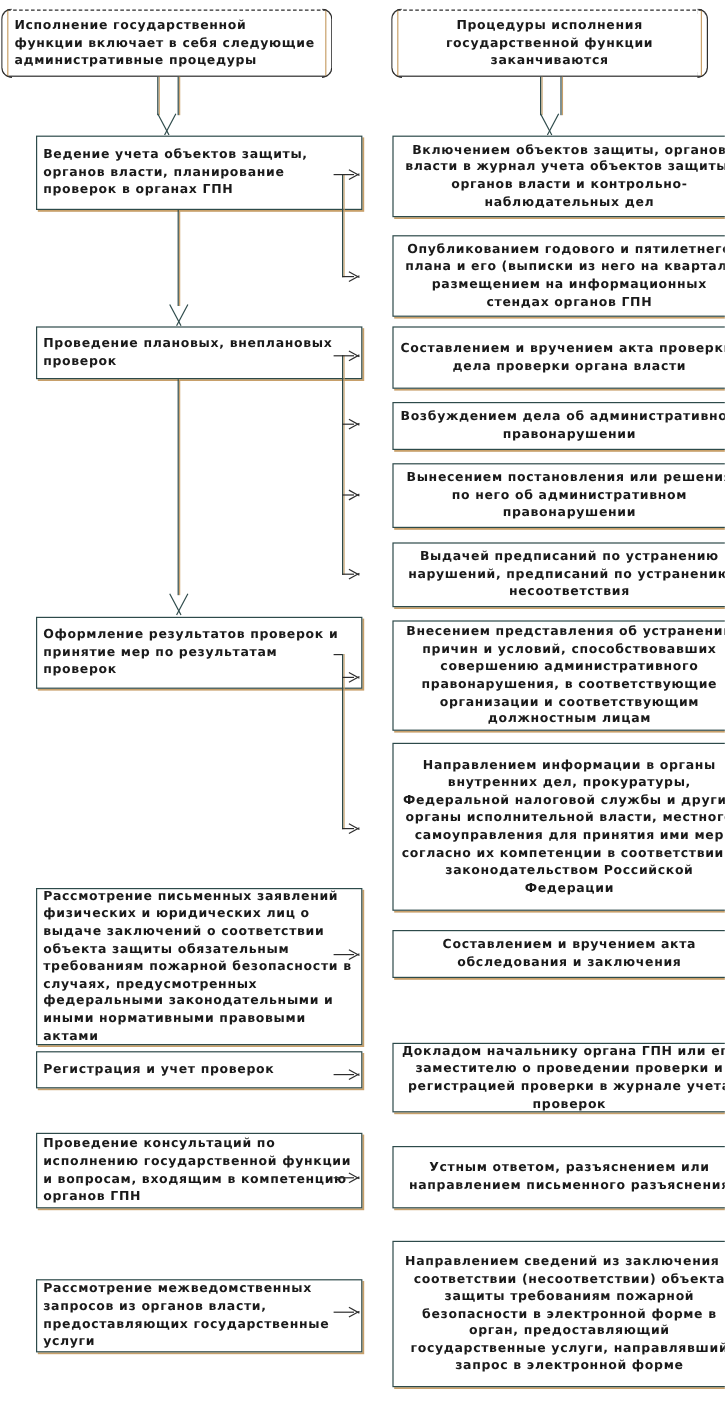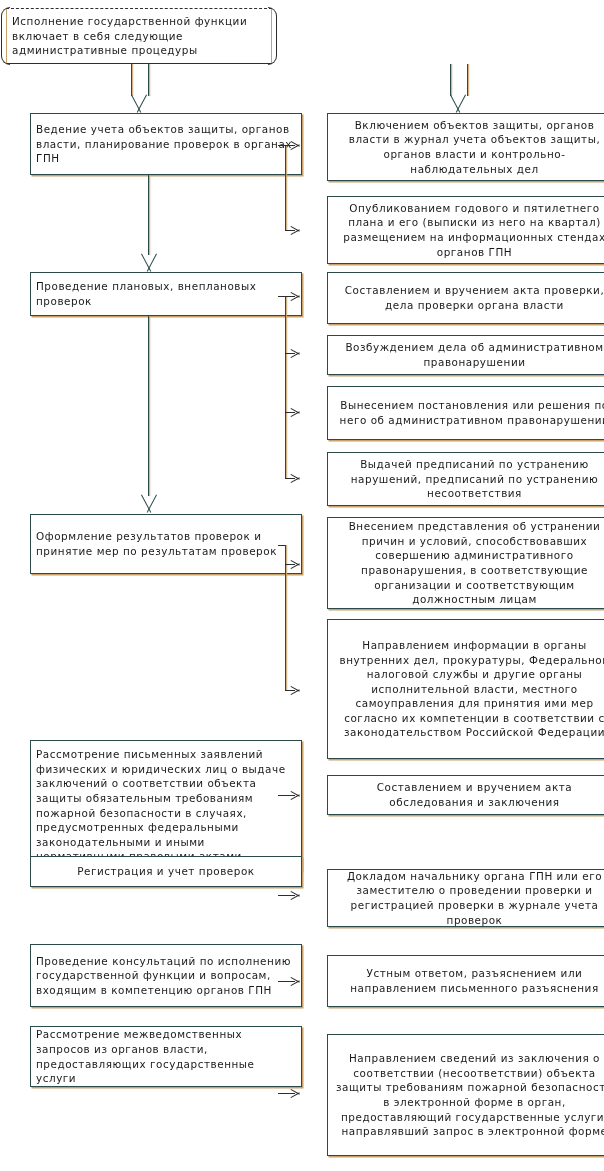--- a/index.html
+++ b/index.html
@@ -12,20 +12,21 @@
     height: 1171px;
     position: relative;
     overflow: hidden;
     font-family: "DejaVu Sans", sans-serif;
   }
   #canvas {
     position: absolute;
     left: 0; top: 0;
     width: 535px;
     height: 1171px;
+    font-weight: bold;
   }
 
   
   .box {
     position: absolute;
     box-sizing: border-box;
     background: #ffffff;
     border: 1px solid #2d4a4a;
     box-shadow: 1.5px 1.5px 0 0 #c8a06a;
     color: #1a1a1a;
@@ -155,20 +156,25 @@
 <body>
 
 <div id="canvas">
 
   <div class="hdr l" style="left:6px; top:8px; width:266px; height:56px;">
     <span class="cap lft"></span>
     <span class="cap rgt"></span>
     <span>Исполнение государственной функции включает в себя следующие административные процедуры</span>
   </div>
 
+  <div class="hdr c" style="left:331px; top:8px; width:254px; height:56px;">
+    <span class="cap lft"></span>
+    <span class="cap rgt"></span>
+    <span>Процедуры исполнения государственной функции заканчиваются</span>
+  </div>
 
   <div>
     <div class="vline" style="left:131px; top:64px; height:32px;"></div>
     <div class="vline" style="left:148px; top:64px; height:32px;"></div>
     <div class="vhead" style="left:130px; top:95px;">
         <i></i>
       </div>
   </div>
   <div>
     <div class="vline" style="left:450px; top:64px; height:32px;"></div>
@@ -187,29 +193,29 @@
   </div>
 
   <div class="box left" style="left:6px; top:514px; width:272px; height:60px;">
     <span>Оформление результатов проверок и принятие мер по результатам проверок</span>
   </div>
 
   <div class="box left" style="left:6px; top:740px; width:272px; height:131px;">
     <span>Рассмотрение письменных заявлений физических и юридических лиц о выдаче заключений о соответствии объекта защиты обязательным требованиям пожарной безопасности в случаях, предусмотренных федеральными законодательными и иными нормативными правовыми актами</span>
   </div>
 
-  <div class="box left" style="left:6px; top:856px; width:272px; height:31px;text-align:center;">
+  <div class="box left" style="left:6px; top:876px; width:272px; height:31px;">
     <span>Регистрация и учет проверок</span>
   </div>
 
   <div class="box left" style="left:6px; top:944px; width:272px; height:63px;">
     <span>Проведение консультаций по исполнению государственной функции и вопросам, входящим в компетенцию органов ГПН</span>
   </div>
 
-  <div class="box left" style="left:6px; top:1026px; width:272px; height:61px;">
+  <div class="box left" style="left:6px; top:1066px; width:272px; height:61px;">
     <span>Рассмотрение межведомственных запросов из органов власти, предоставляющих государственные услуги</span>
   </div>
 
   <div>
     <div class="vline" style="left:148px; top:175px; height:80px;"></div>
     <div class="vhead" style="left:140px; top:254px;">
         <i></i>
       </div>
   </div>
   <div>

